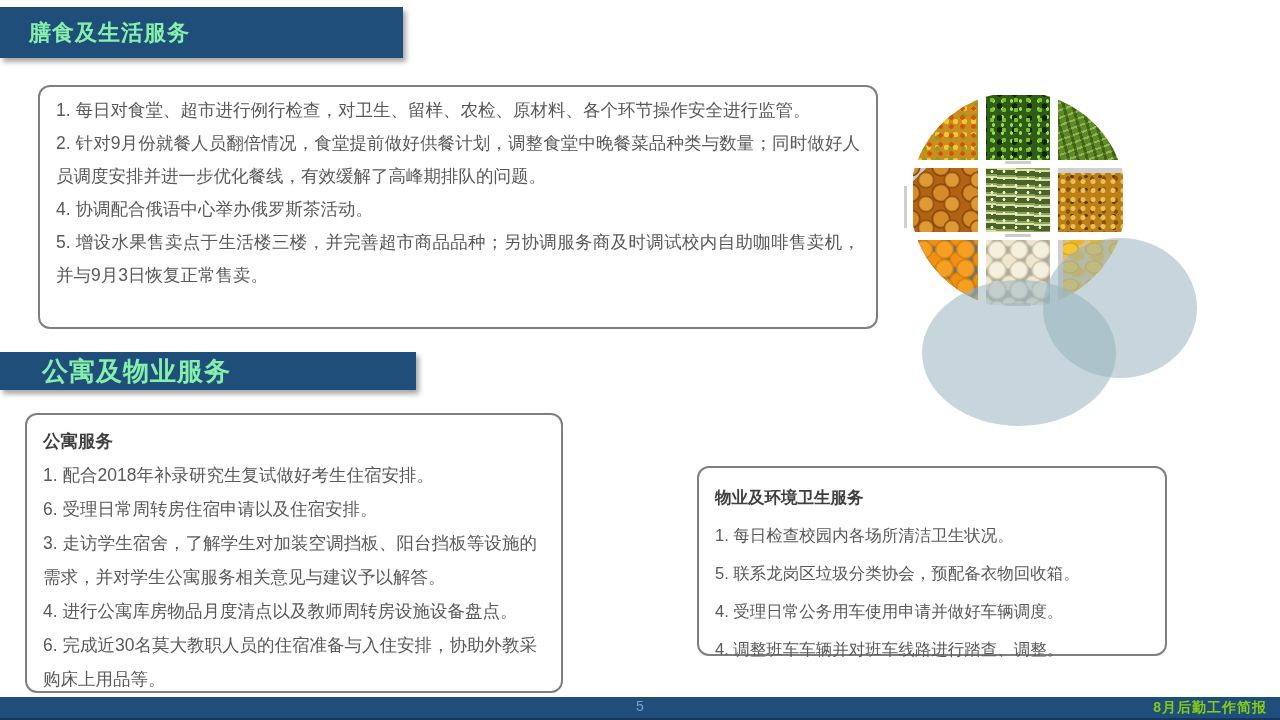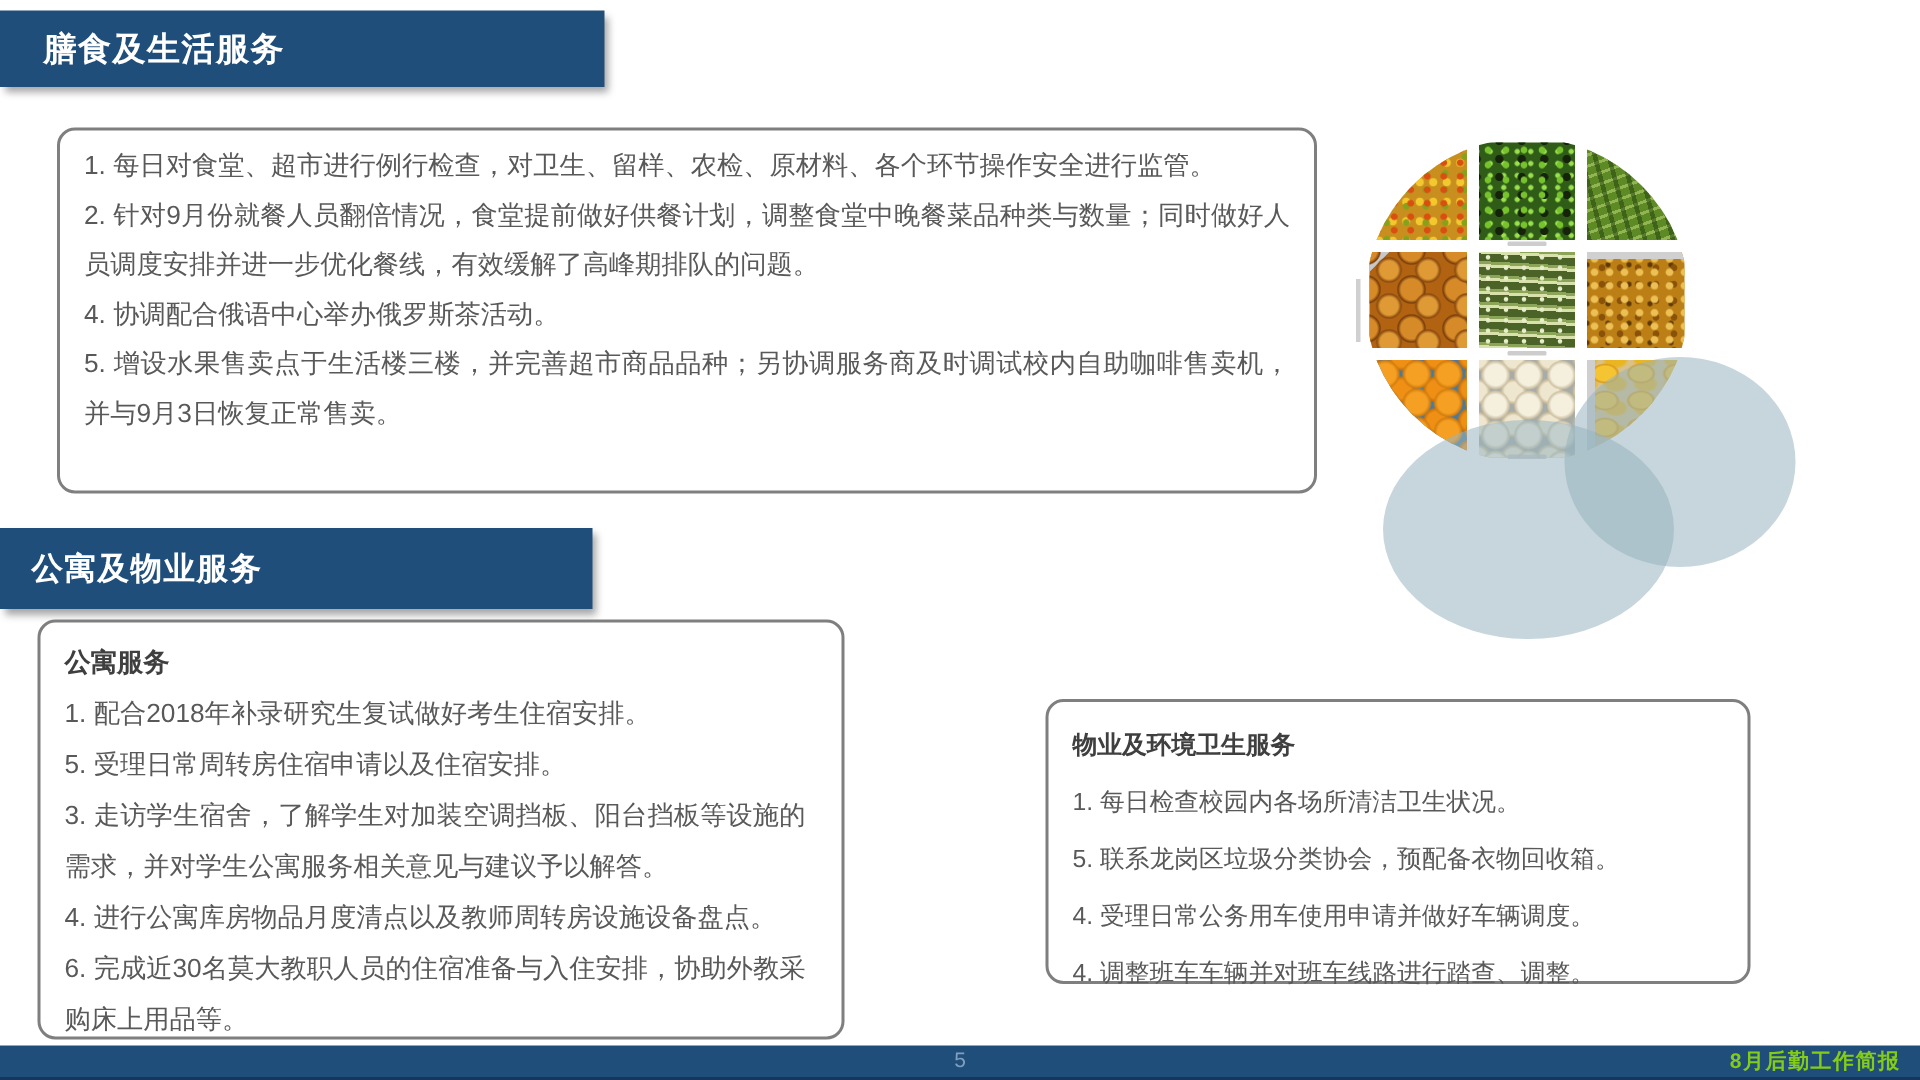--- a/index.html
+++ b/index.html
@@ -1,24 +1,24 @@
 <!DOCTYPE html>
 <html><head>
 <meta charset="utf-8">
 <style>
   html,body{margin:0;padding:0;background:#ffffff;}
   .slide{position:relative;width:1280px;height:720px;background:#ffffff;overflow:hidden;
          font-family:"Liberation Sans",sans-serif;color:#595959;}
 
   
-  .hbar{position:absolute;left:0;width:374px;background:#204E7A;color:#ffffff;
+  .hbar{position:absolute;left:0;width:374px;background:#204E7A;color:#86efac;
         font-weight:bold;font-size:22px;display:flex;align-items:center;
         box-shadow:3px 4px 5px rgba(0,0,0,0.35);letter-spacing:1px;}
   .hbar1{top:7px;height:51px;padding-left:29px;}
-  .hbar2{top:352px;height:54px;padding-left:21px;font-size:21px;}
+  .hbar2{top:352px;height:38px;padding-left:42px;font-size:26px;}
 
   
   .box{position:absolute;border:2px solid #7f7f7f;border-radius:12px;background:#ffffff;
        box-sizing:border-box;}
   .box p{margin:0;text-align:justify;}
   .box1{left:38px;top:85px;width:840px;height:244px;padding:7px 16px;}
   .box1 p{font-size:17.5px;line-height:33px;}
   .box2{left:25px;top:413px;width:538px;height:280px;padding:9px 24px 9px 16px;}
   .box2 p{font-size:17.5px;line-height:34px;}
   .box3{left:697px;top:466px;width:470px;height:190px;padding:10px 16px;}
@@ -114,21 +114,21 @@
     <p>5. 增设水果售卖点于生活楼三楼，并完善超市商品品种；另协调服务商及时调试校内自助咖啡售卖机，并与9月3日恢复正常售卖。</p>
   </div>
 
   <div class="hbar hbar2">
     <span>公寓及物业服务</span>
   </div>
 
   <div class="box box2">
     <p class="box-title">公寓服务</p>
     <p>1. 配合2018年补录研究生复试做好考生住宿安排。</p>
-    <p>5. 受理日常周转房住宿申请以及住宿安排。</p>
+    <p>6. 受理日常周转房住宿申请以及住宿安排。</p>
     <p>3. 走访学生宿舍，了解学生对加装空调挡板、阳台挡板等设施的需求，并对学生公寓服务相关意见与建议予以解答。</p>
     <p>4. 进行公寓库房物品月度清点以及教师周转房设施设备盘点。</p>
     <p>6. 完成近30名莫大教职人员的住宿准备与入住安排，协助外教采购床上用品等。</p>
   </div>
 
   <div class="box box3">
     <p class="box-title">物业及环境卫生服务</p>
     <p>1. 每日检查校园内各场所清洁卫生状况。</p>
     <p>5. 联系龙岗区垃圾分类协会，预配备衣物回收箱。</p>
     <p>4. 受理日常公务用车使用申请并做好车辆调度。</p>

